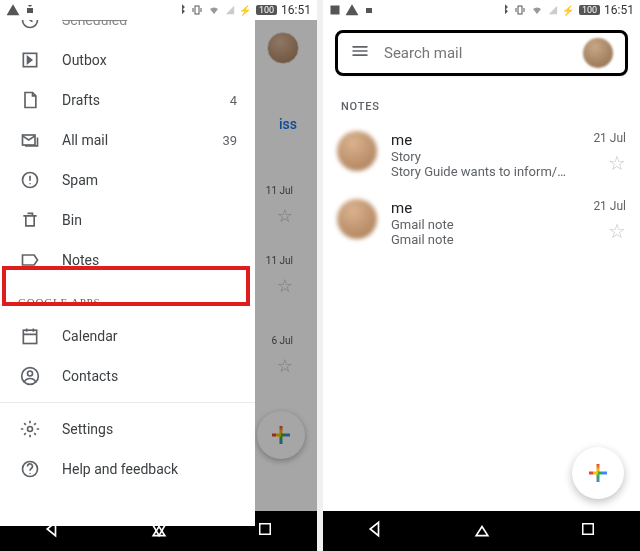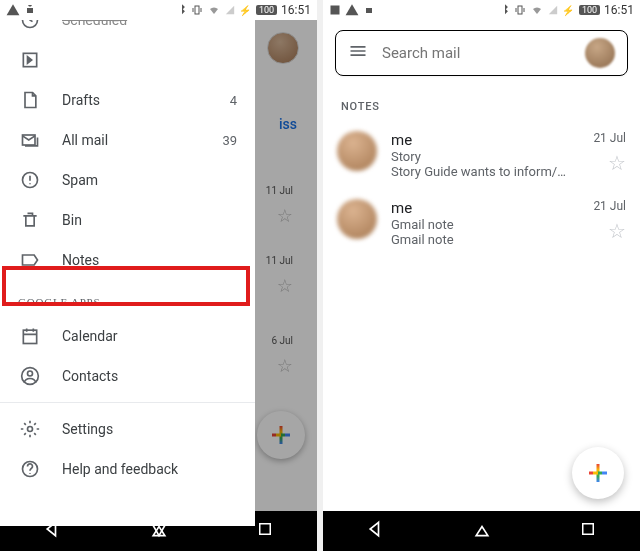--- a/index.html
+++ b/index.html
@@ -31,21 +31,21 @@
   .background-dim { position: absolute; top: 20px; left: 255px; right: 0; bottom: 40px; background: rgba(0,0,0,0.35); z-index: 5; }
   .bg-content { position: absolute; top: 20px; left: 0; right: 0; bottom: 40px; padding-top: 8px; }
   .bg-avatar { position: absolute; top: 12px; right: 18px; width: 32px; height: 32px; border-radius: 50%; background: radial-gradient(circle at 40% 30%, #d9b89a, #a67854); border:1px solid #ddd;}
   .bg-date { position: absolute; right: 24px; font-size: 10px; color: #555; }
   .bg-star { position: absolute; right: 24px; color: #bbb; font-size: 18px; }
   .bg-fab { position: absolute; right: 12px; bottom: 52px; width: 48px; height: 48px; border-radius: 50%; background: #fff; box-shadow: 0 2px 6px rgba(0,0,0,0.3); display:flex;align-items:center;justify-content:center; }
   .bg-iss { position:absolute; right:20px; top:96px; color:#1a73e8; font-size:14px; font-weight:500;}
 
   
   .rwrap { position: absolute; top: 20px; left: 0; right: 0; bottom: 40px; background: #fff; }
-  .searchbar { margin: 10px 12px; height: 46px; border: 1px solid #000000; border-radius: 8px; display: flex; align-items: center; padding: 0 12px; gap: 14px; box-shadow: 0 1px 2px rgba(0,0,0,0.05); }
+  .searchbar { margin: 10px 12px; height: 46px; border: 3px solid #000000; border-radius: 8px; display: flex; align-items: center; padding: 0 12px; gap: 14px; box-shadow: 0 1px 2px rgba(0,0,0,0.05); }
   .searchbar .menu { color: #5f6368; cursor: pointer; }
   .searchbar .sph { flex: 1; color: #757575; font-size: 15px; }
   .searchbar .av { width: 30px; height: 30px; border-radius: 50%; background: radial-gradient(circle at 40% 30%, #c7a786, #8d6a4b); filter: blur(1px); }
   .section-label { padding: 14px 18px 8px; font-size: 11px; letter-spacing: 0.8px; color: #5f6368; font-weight: 500; }
   .mail-row { display: flex; padding: 10px 14px; gap: 14px; position: relative; }
   .mail-row .mav { width: 40px; height: 40px; border-radius: 50%; background: radial-gradient(circle at 40% 30%, #dbb390, #a57851); filter: blur(2px); flex-shrink:0; }
   .mail-row .mbody { flex: 1; min-width: 0; }
   .mail-row .msender { font-size: 15px; color: #202124; }
   .mail-row .msubj { font-size: 13px; color: #5f6368; }
   .mail-row .msnip { font-size: 13px; color: #5f6368; white-space: nowrap; overflow: hidden; text-overflow: ellipsis; max-width: 180px; }
@@ -132,20 +132,21 @@
           </span>
         <span class="dlabel" style="text-decoration:line-through;color:#888;">Scheduled</span>
       </div>
       <div class="drawer-row">
         <span class="dicon">
             <svg width="20" height="20" viewBox="0 0 24 24" fill="none" stroke="#5f6368" stroke-width="2">
               <rect x="4" y="4" width="16" height="16"></rect>
               <path d="M9 8l5 4-5 4V8z" fill="#5f6368"></path>
             </svg>
           </span>
+        <span class="dlabel">Outbox</span>
       </div>
       <div class="drawer-row">
         <span class="dicon">
             <svg width="20" height="20" viewBox="0 0 24 24" fill="none" stroke="#5f6368" stroke-width="2">
               <path d="M6 3h9l4 4v14H6V3z"></path>
               <path d="M15 3v4h4"></path>
             </svg>
           </span>
         <span class="dlabel">Drafts</span>
         <span class="dcount">4</span>

